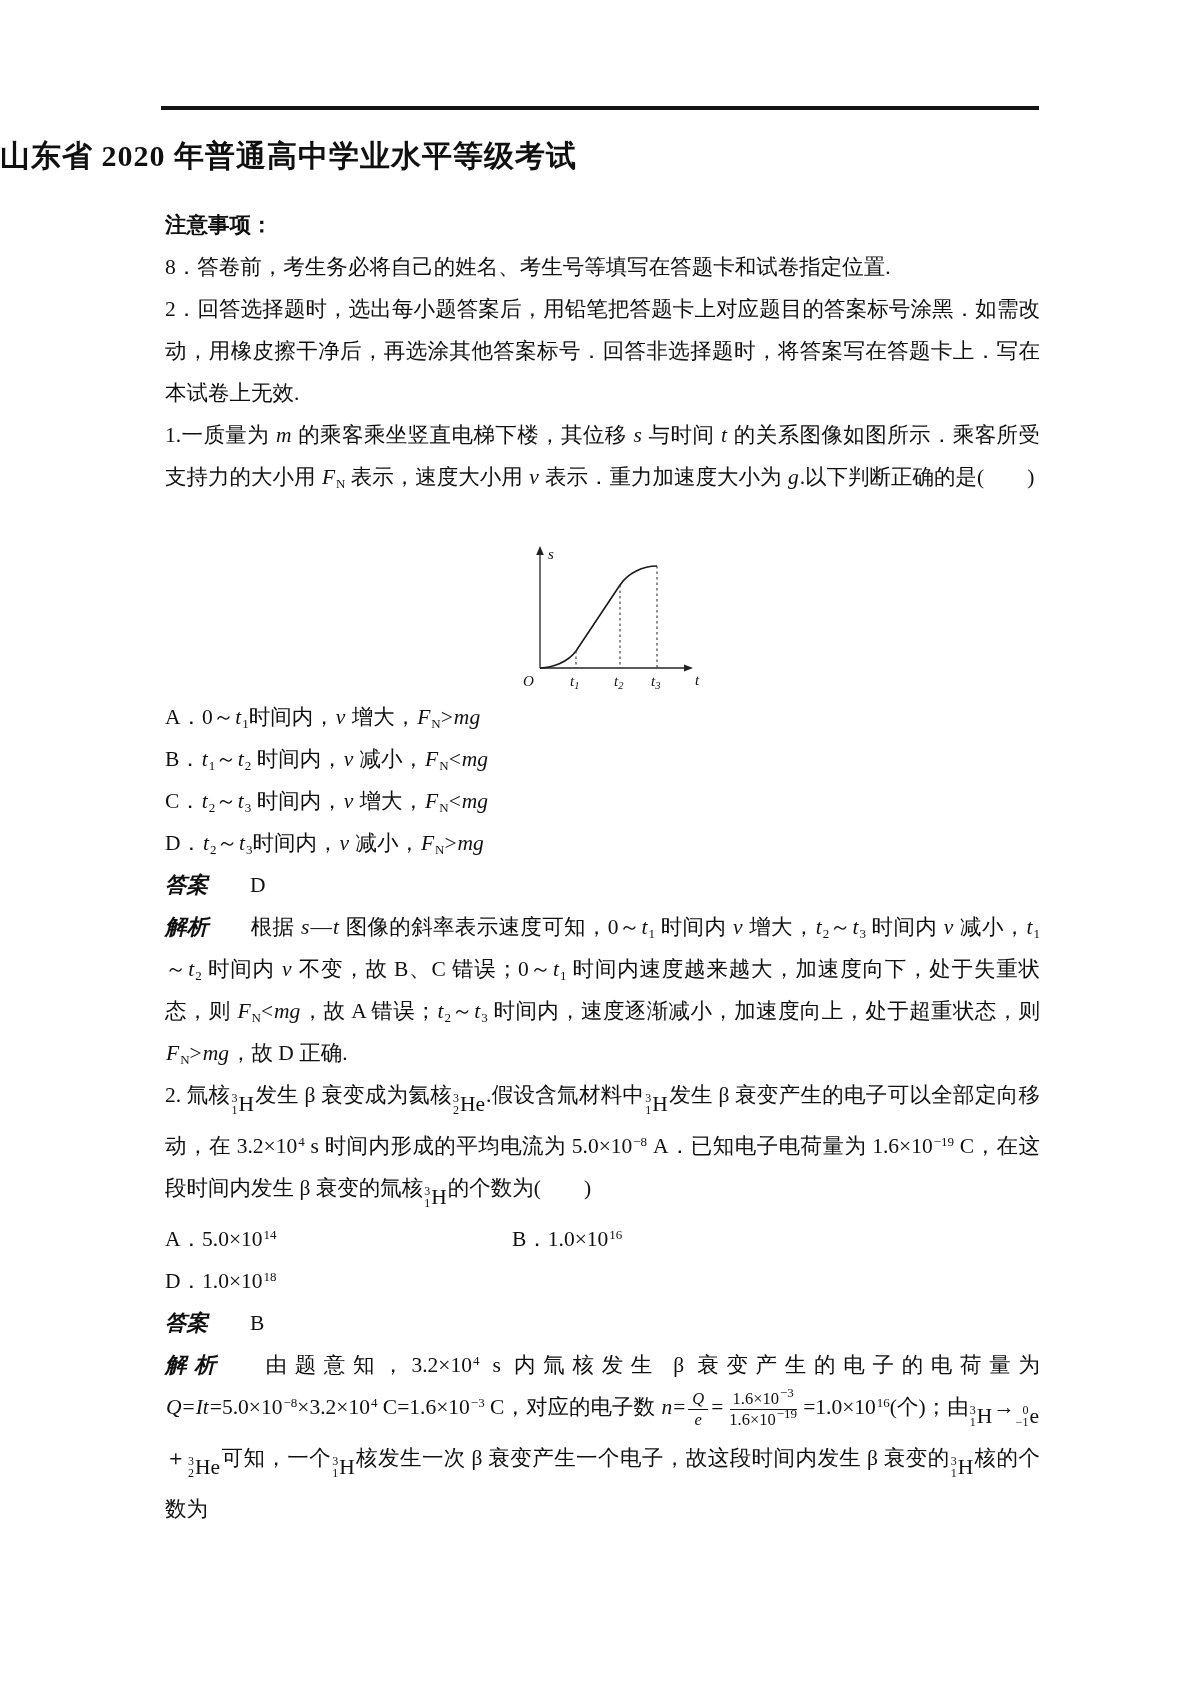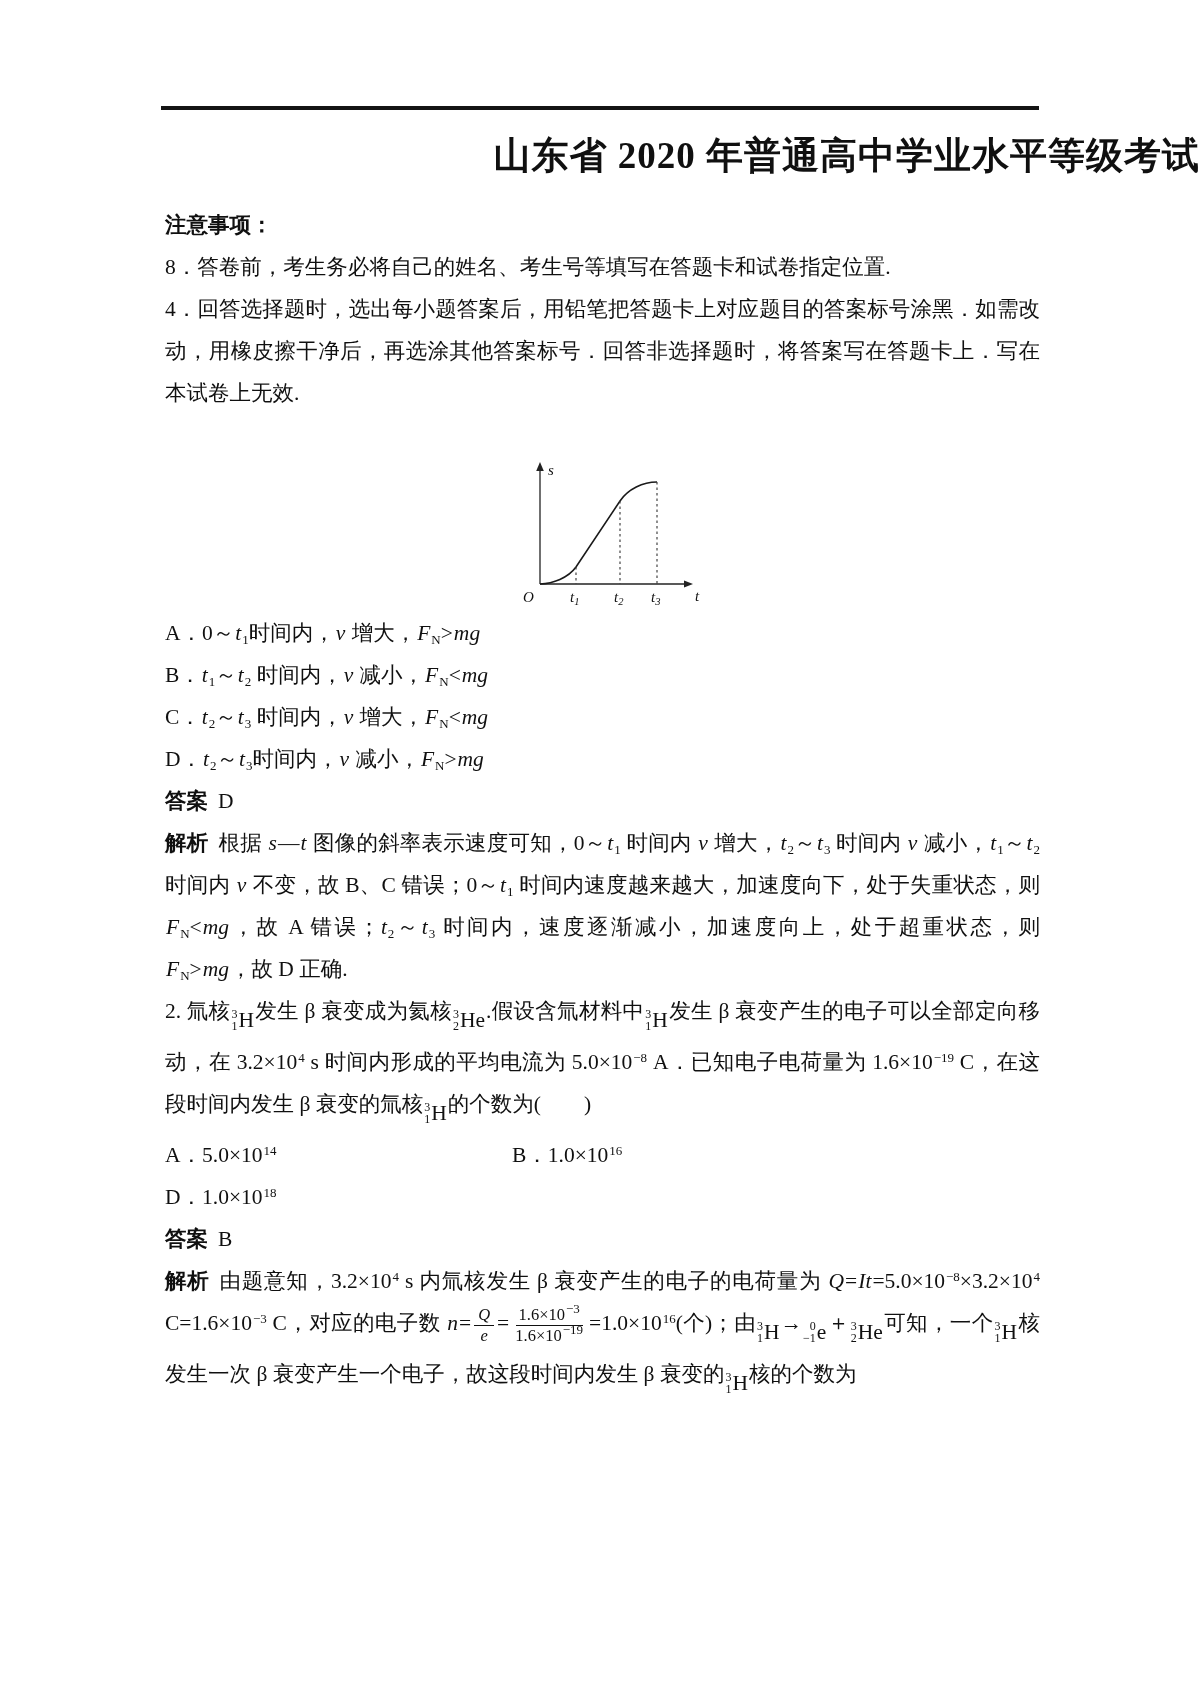--- a/index.html
+++ b/index.html
@@ -5,28 +5,28 @@
   * { box-sizing: border-box; }
   html, body { margin: 0; padding: 0; }
   body {
     width: 1200px; height: 1698px; overflow: hidden;
     background: #ffffff; color: #101010;
     font-family: "Liberation Serif", "DejaVu Serif", serif;
     font-size: 21.5px;
   }
   .rule { width: 878px; margin: 106px auto 0; border-top: 4px solid #141414; }
   h1 {
-    font-size: 37px; font-weight: 700; text-align: right;
+    font-size: 30px; font-weight: 700; text-align: left;
     margin: 24px 0 26px; line-height: 44px; letter-spacing: 1px;
     font-family: "Liberation Serif", "DejaVu Serif", serif;
   }
   .content { padding: 0 160px 0 165px; }
   p { margin: 0; line-height: 42px; text-align: justify; }
   b { font-weight: 700; margin-top: 41px; }
-  .lbl { font-weight: 700; margin-right: 10px; }
+  .lbl { font-weight: 700; margin-right: 42px; font-style: italic; }
   .shead { font-weight: 700; }
   .mi { font-style: italic; padding: 0 1px; }
   sup { font-size: 13px; line-height: 0; vertical-align: 7px; margin-left: 1px; }
   sub { font-size: 13px; line-height: 0; vertical-align: -4px; }
   .nuc { display: inline-flex; align-items: center; margin: 0 1px; }
   .nuc .ss { display: inline-flex; flex-direction: column; align-items: flex-end;
              font-size: 12px; line-height: 12px; margin-right: 1px; }
   .frac { display: inline-flex; flex-direction: column; align-items: center;
           vertical-align: middle; font-size: 16.5px; line-height: 20px;
           margin: 0 3px; text-align: center; }
@@ -47,23 +47,24 @@
 <body>
 
 <div class="page">
   <div class="rule"></div>
   <h1>山东省 2020 年普通高中学业水平等级考试</h1>
 
   <div class="content">
 
     <p><b>注意事项：</b></p>
     <p>8．答卷前，考生务必将自己的姓名、考生号等填写在答题卡和试卷指定位置.</p>
-    <p>4．回答选择题时，选出每小题答案后，用铅笔把答题卡上对应题目的答案标号涂黑．如需改动，用橡皮擦干净后，再选涂其他答案标号．回答非选择题时，将答案写在答题卡上．写在本试卷上无效.</p>
+    <p>2．回答选择题时，选出每小题答案后，用铅笔把答题卡上对应题目的答案标号涂黑．如需改动，用橡皮擦干净后，再选涂其他答案标号．回答非选择题时，将答案写在答题卡上．写在本试卷上无效.</p>
 
 
+    <p>1.一质量为 <span class="mi">m</span> 的乘客乘坐竖直电梯下楼，其位移 <span class="mi">s</span> 与时间 <span class="mi">t</span> 的关系图像如图所示．乘客所受支持力的大小用 <span class="mi">F</span><sub>N</sub> 表示，速度大小用 <span class="mi">v</span> 表示．重力加速度大小为 <span class="mi">g</span>.以下判断正确的是(　　)</p>
 
     <figure class="fig">
       <svg width="235" height="192" viewBox="0 0 235 192" aria-hidden="true">
         <line class="ax" x1="55" y1="166" x2="200" y2="166"></line>
         <polygon points="208,166 199,162.4 199,169.6" fill="#222"></polygon>
         <line class="ax" x1="55" y1="166" x2="55" y2="52"></line>
         <polygon points="55,44 51.2,53 58.8,53" fill="#222"></polygon>
         <path class="curve" d="M 55,166 C 68,165.5 83,160 91,149 L 135,83 C 143,71 158,64 172,64"></path>
         <line class="dash" x1="91" y1="149" x2="91" y2="166"></line>
         <line class="dash" x1="135" y1="83" x2="135" y2="166"></line>

